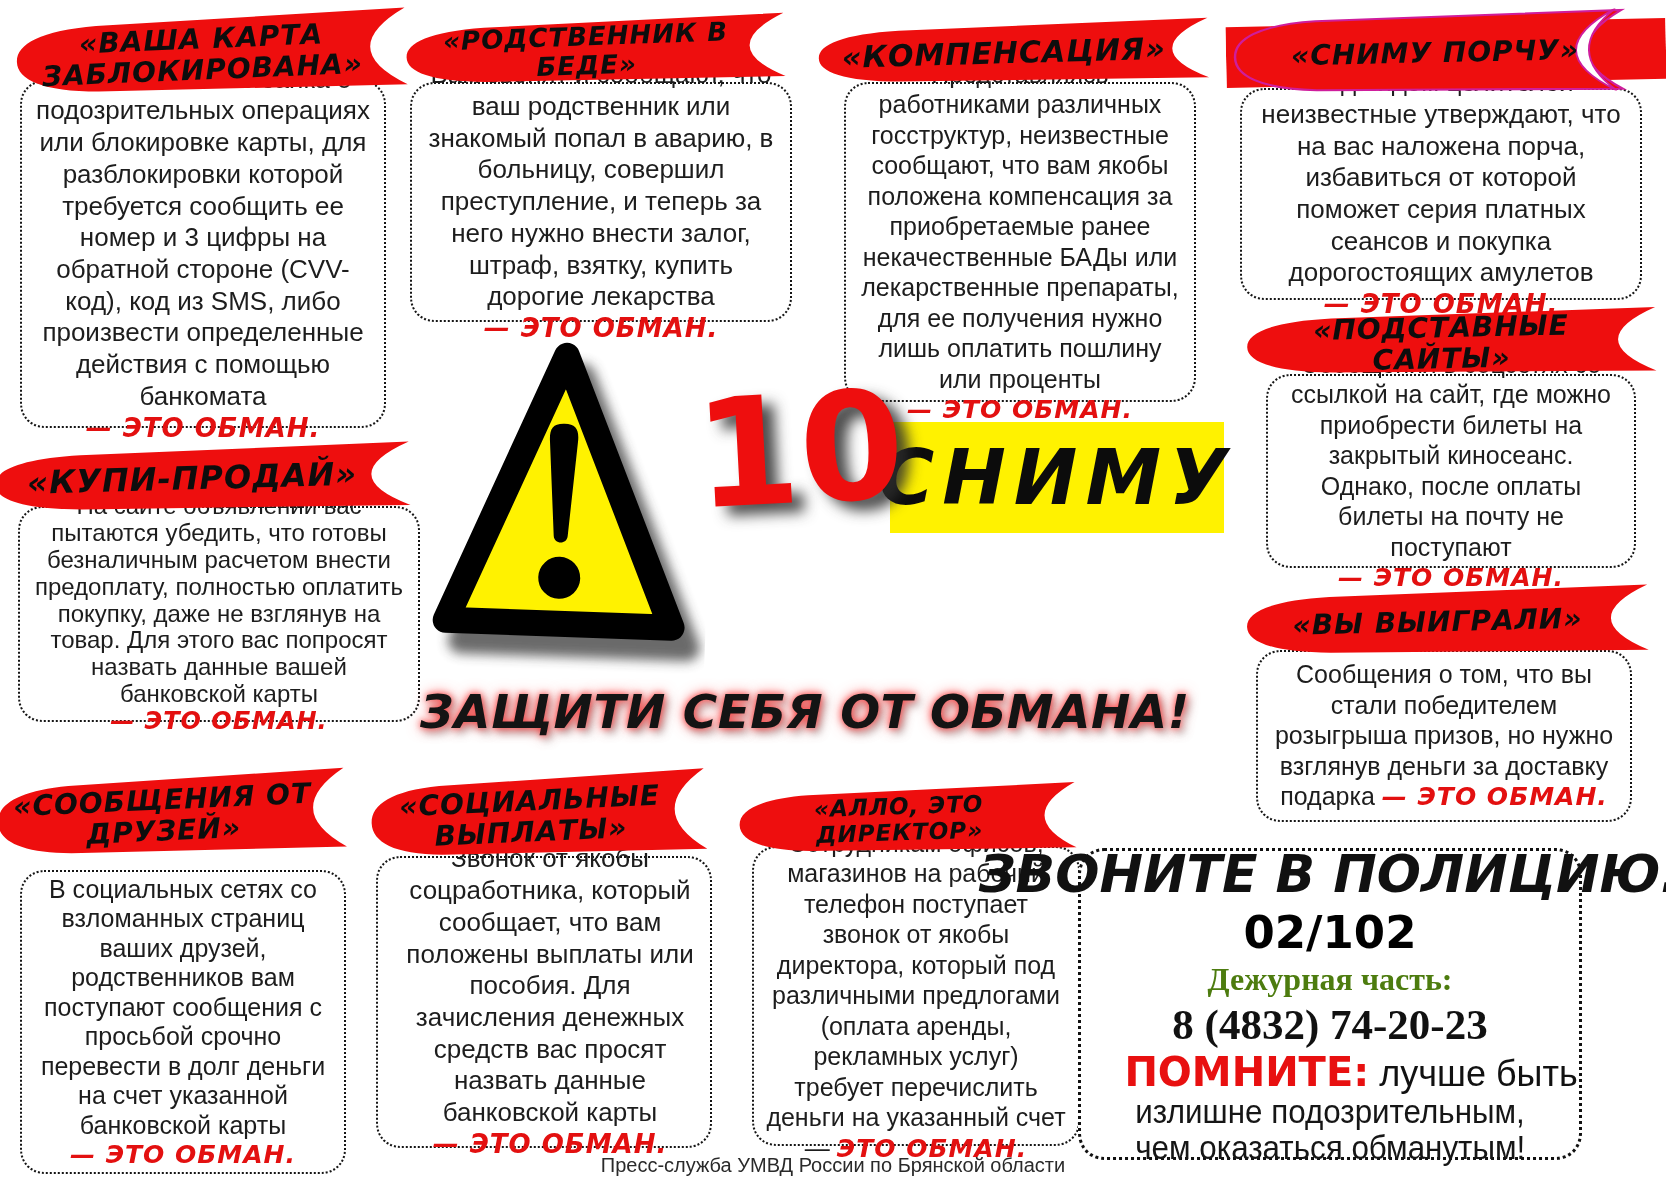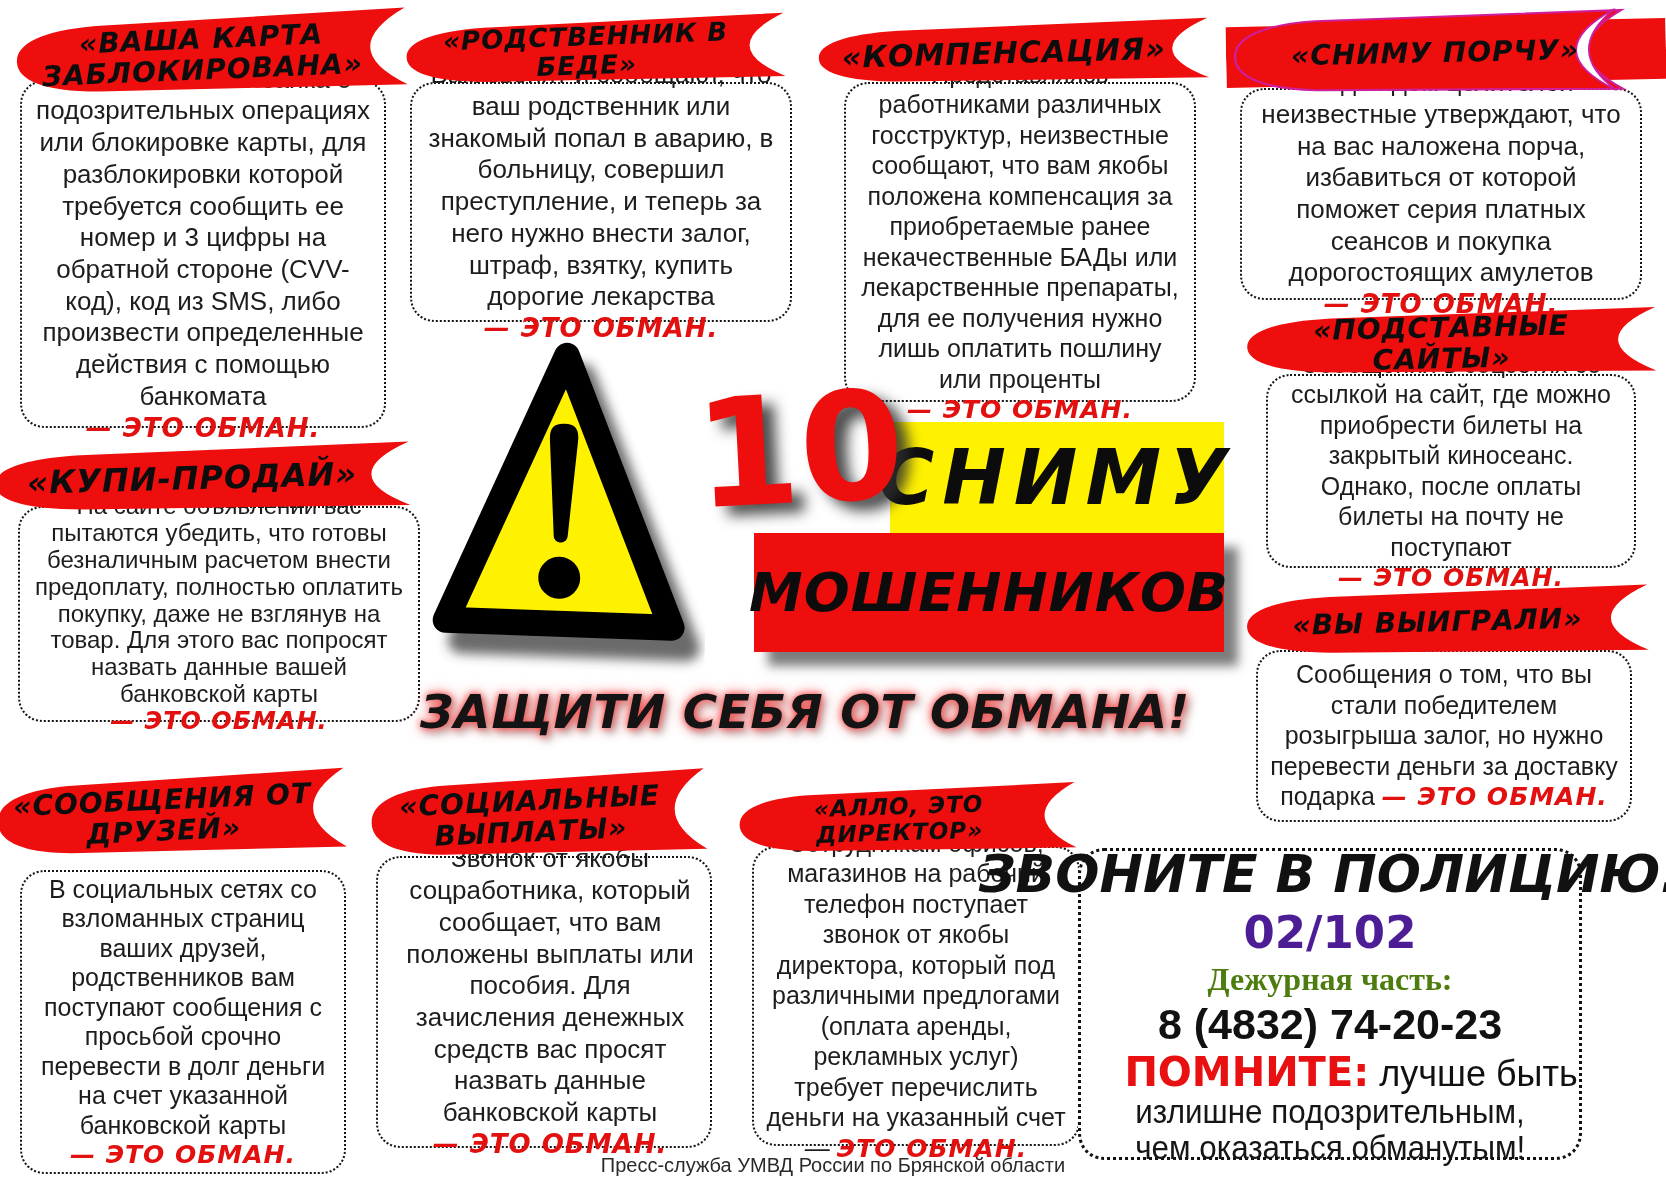--- a/index.html
+++ b/index.html
@@ -86,23 +86,23 @@
     text-shadow:0 0 6px rgba(255,70,70,.95),0 0 14px rgba(255,70,70,.75),4px 5px 9px rgba(150,150,150,.8);
   }
   
   .police{
     position:absolute;left:1078px;top:848px;width:504px;height:312px;z-index:2;
     border:3px dotted #111;border-radius:26px;box-sizing:border-box;
     display:flex;flex-direction:column;align-items:center;justify-content:center;
     gap:2px;padding:6px 8px;background:#fff;text-align:center;
   }
   .p-call{font-family:"DejaVu Sans",sans-serif;font-weight:bold;font-style:italic;font-size:52px;color:#111;white-space:nowrap;}
-  .p-num{font-family:"DejaVu Sans",sans-serif;font-weight:bold;font-size:45px;color:#4c1d95;}
+  .p-num{font-family:"DejaVu Sans",sans-serif;font-weight:bold;font-size:45px;color:#000000;}
   .p-duty{font-family:Liberation Serif, serif;font-weight:bold;font-size:32px;color:#4d7c0f;}
-  .p-phone{font-family:Liberation Sans, sans-serif;font-weight:bold;font-size:43px;color:#111;white-space:nowrap;}
+  .p-phone{font-family:Liberation Serif, serif;font-weight:bold;font-size:43px;color:#111;white-space:nowrap;}
   .p-rem{font-size:36px;color:#111;line-height:1.05;white-space:nowrap;}
   .p-rem .plabel{font-family:"DejaVu Sans",sans-serif;font-weight:bold;color:#e81010;font-size:40px;margin-left:42px;}
   .p-narrow{font-size:33px;color:#161616;line-height:1.03;transform:scaleX(.95);white-space:nowrap;}
   
   .footer{
     position:absolute;left:0;right:0;bottom:1px;z-index:2;text-align:center;
     font-size:20px;color:#2a2a2a;font-family:"Liberation Sans",sans-serif;
   }
 </style>
 </head>
@@ -188,21 +188,21 @@
   <div class="card c3">
     <div class="ctext"><span>Представляясь работниками различных госструктур, неизвестные сообщают, что вам якобы положена компенсация за приобретаемые ранее некачественные БАДы или лекарственные препараты, для ее получения нужно лишь оплатить пошлину или проценты</span> <span class="obman">— ЭТО ОБМАН.</span></div>
   </div>
   <div class="card c4">
     <div class="ctext"><span>Под видом целителей неизвестные утверждают, что на вас наложена порча, избавиться от которой поможет серия платных сеансов и покупка дорогостоящих амулетов</span> <span class="obman">— ЭТО ОБМАН.</span></div>
   </div>
   <div class="card c5">
     <div class="ctext"><span>Сообщения в соцсетях со ссылкой на сайт, где можно приобрести билеты на закрытый киносеанс. Однако, после оплаты билеты на почту не поступают</span> <span class="obman">— ЭТО ОБМАН.</span></div>
   </div>
   <div class="card c6">
-    <div class="ctext"><span>Сообщения о том, что вы стали победителем розыгрыша залог, но нужно перевести деньги за доставку подарка</span> <span class="obman">— ЭТО ОБМАН.</span></div>
+    <div class="ctext"><span>Сообщения о том, что вы стали победителем розыгрыша призов, но нужно взглянув деньги за доставку подарка</span> <span class="obman">— ЭТО ОБМАН.</span></div>
   </div>
   <div class="card c7">
     <div class="ctext"><span>На сайте объявлений вас пытаются убедить, что готовы безналичным расчетом внести предоплату, полностью оплатить покупку, даже не взглянув на товар. Для этого вас попросят назвать данные вашей банковской карты</span> <span class="obman">— ЭТО ОБМАН.</span></div>
   </div>
   <div class="card c8">
     <div class="ctext"><span>В социальных сетях со взломанных страниц ваших друзей, родственников вам поступают сообщения с просьбой срочно перевести в долг деньги на счет указанной банковской карты</span> <span class="obman">— ЭТО ОБМАН.</span></div>
   </div>
   <div class="card c9">
     <div class="ctext"><span>Звонок от якобы соцработника, который сообщает, что вам положены выплаты или пособия. Для зачисления денежных средств вас просят назвать данные банковской карты</span> <span class="obman">— ЭТО ОБМАН.</span></div>
   </div>
@@ -219,23 +219,20 @@
     <path d="M 138,30 L 252,298 L 26,298 Z" transform="translate(16,20)" fill="#383838" stroke="#383838" stroke-width="26" stroke-linejoin="round" opacity="0.75" filter="url(#blur6)"></path>
     <path d="M 138,30 L 252,298 L 26,298 Z" fill="#fff200" stroke="#000000" stroke-width="26" stroke-linejoin="round"></path>
     <path d="M 138,98 C 150,98 153,104 152,116 L 145,210 C 144.5,219 131.5,219 131,210 L 124,116 C 123,104 126,98 138,98 Z" fill="#000"></path>
     <circle cx="138" cy="252" r="21" fill="#000"></circle>
   </svg>
 
   <div class="big10">10</div>
   <div class="yellowBox">
     <span>СНИМУ</span>
   </div>
-  <div class="redBox">
-    <span>МОШЕННИКОВ</span>
-  </div>
   <div class="subtitle">ЗАЩИТИ СЕБЯ ОТ ОБМАНА!</div>
 
   <div class="police">
     <div class="p-call">ЗВОНИТЕ В ПОЛИЦИЮ:</div>
     <div class="p-num">02/102</div>
     <div class="p-duty">Дежурная часть:</div>
     <div class="p-phone">8 (4832) 74-20-23</div>
     <div class="p-rem">
       <span class="plabel">ПОМНИТЕ:</span>
       <span>лучше быть</span>

